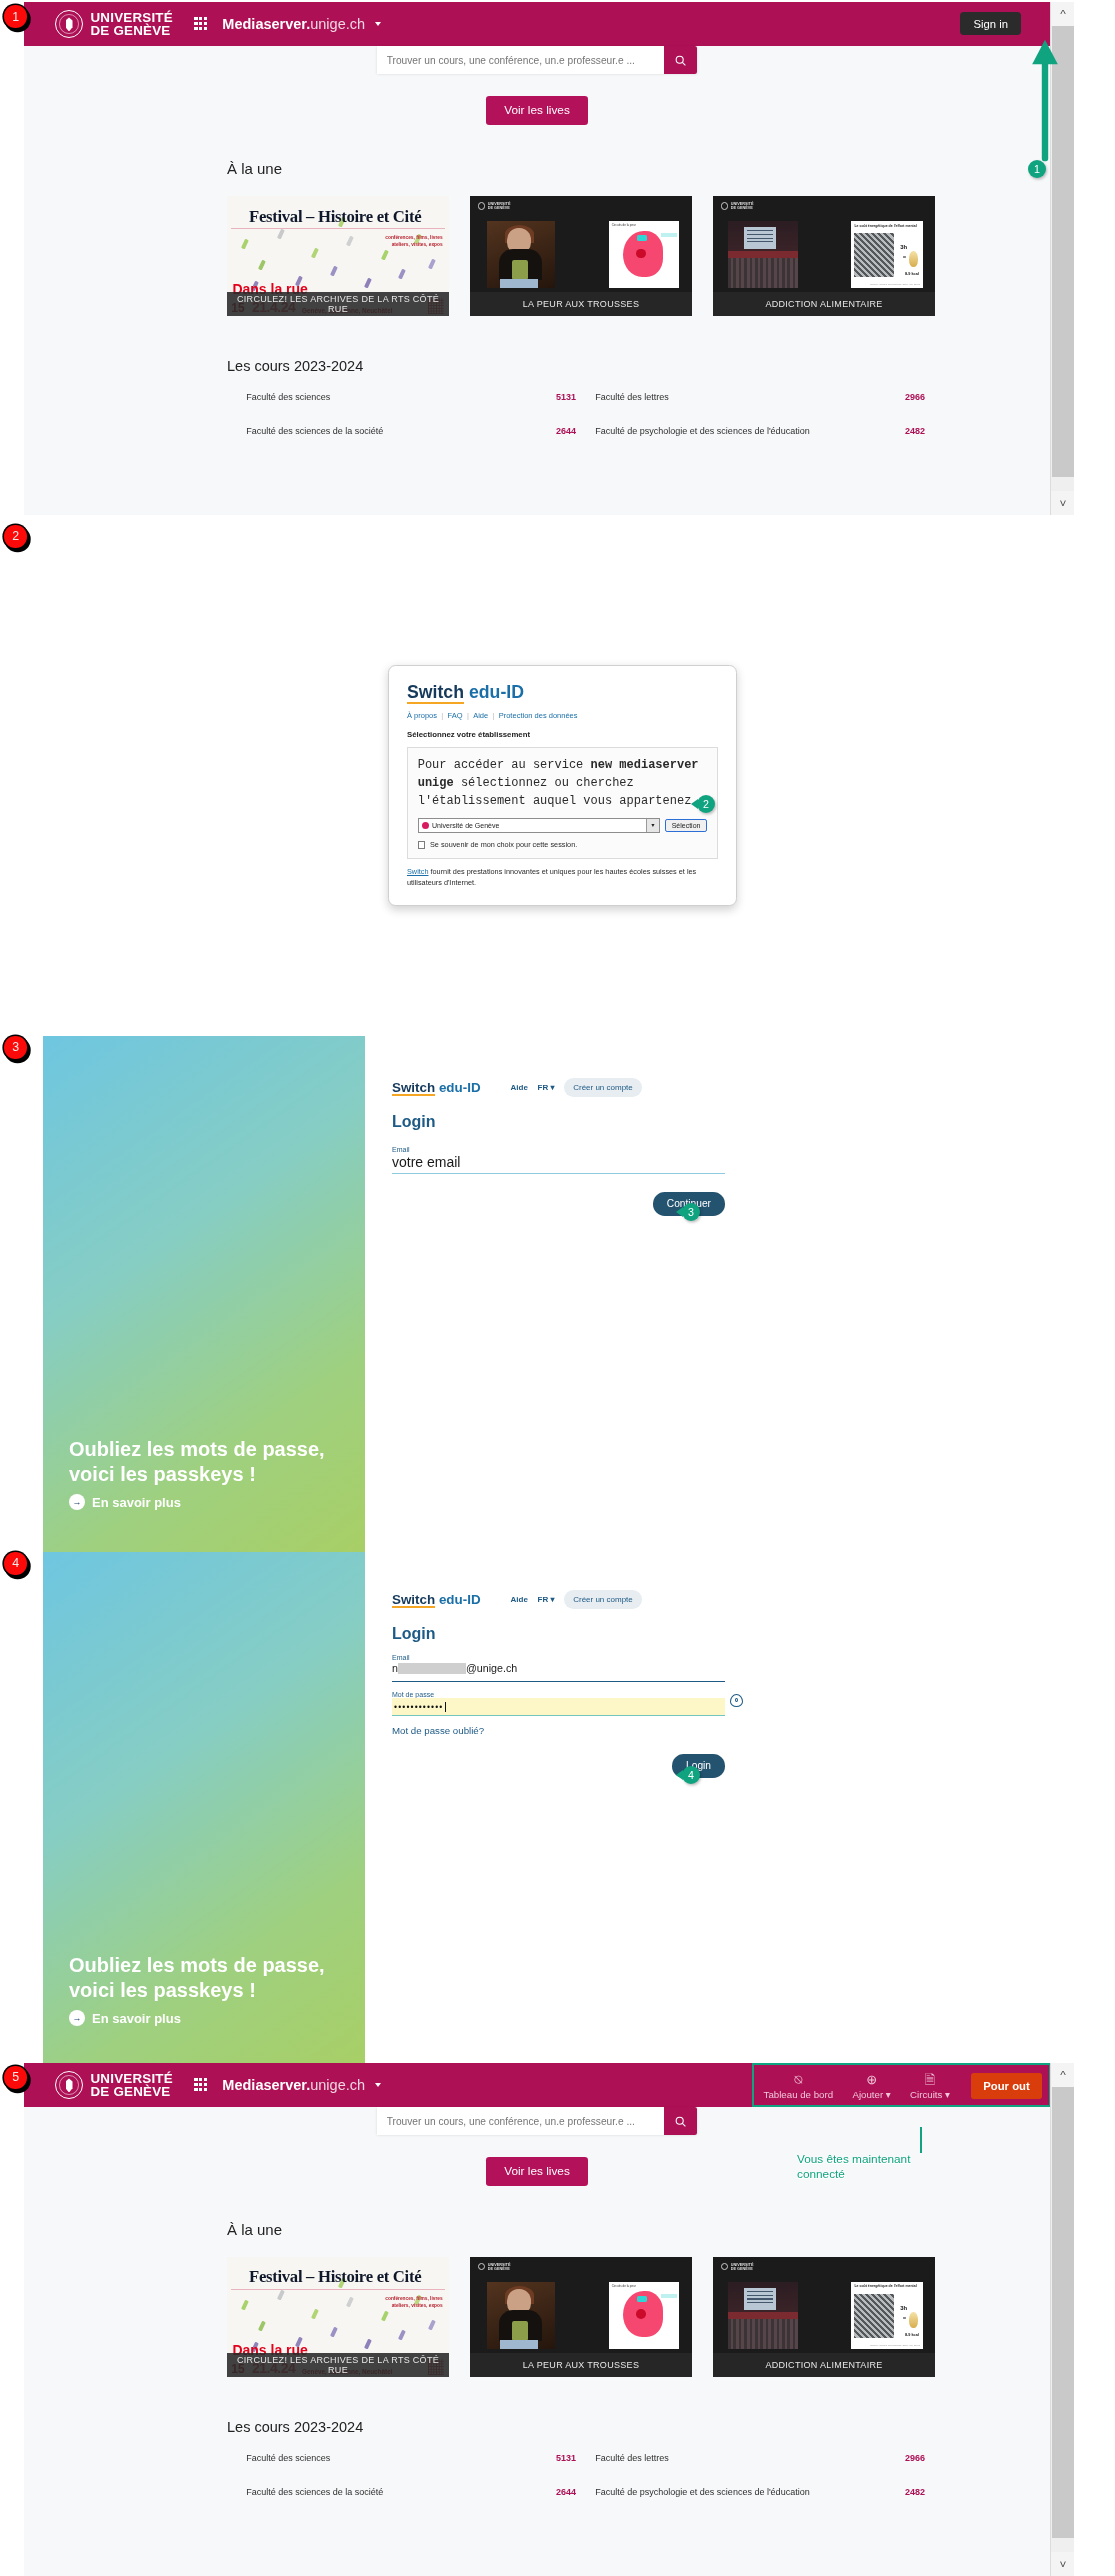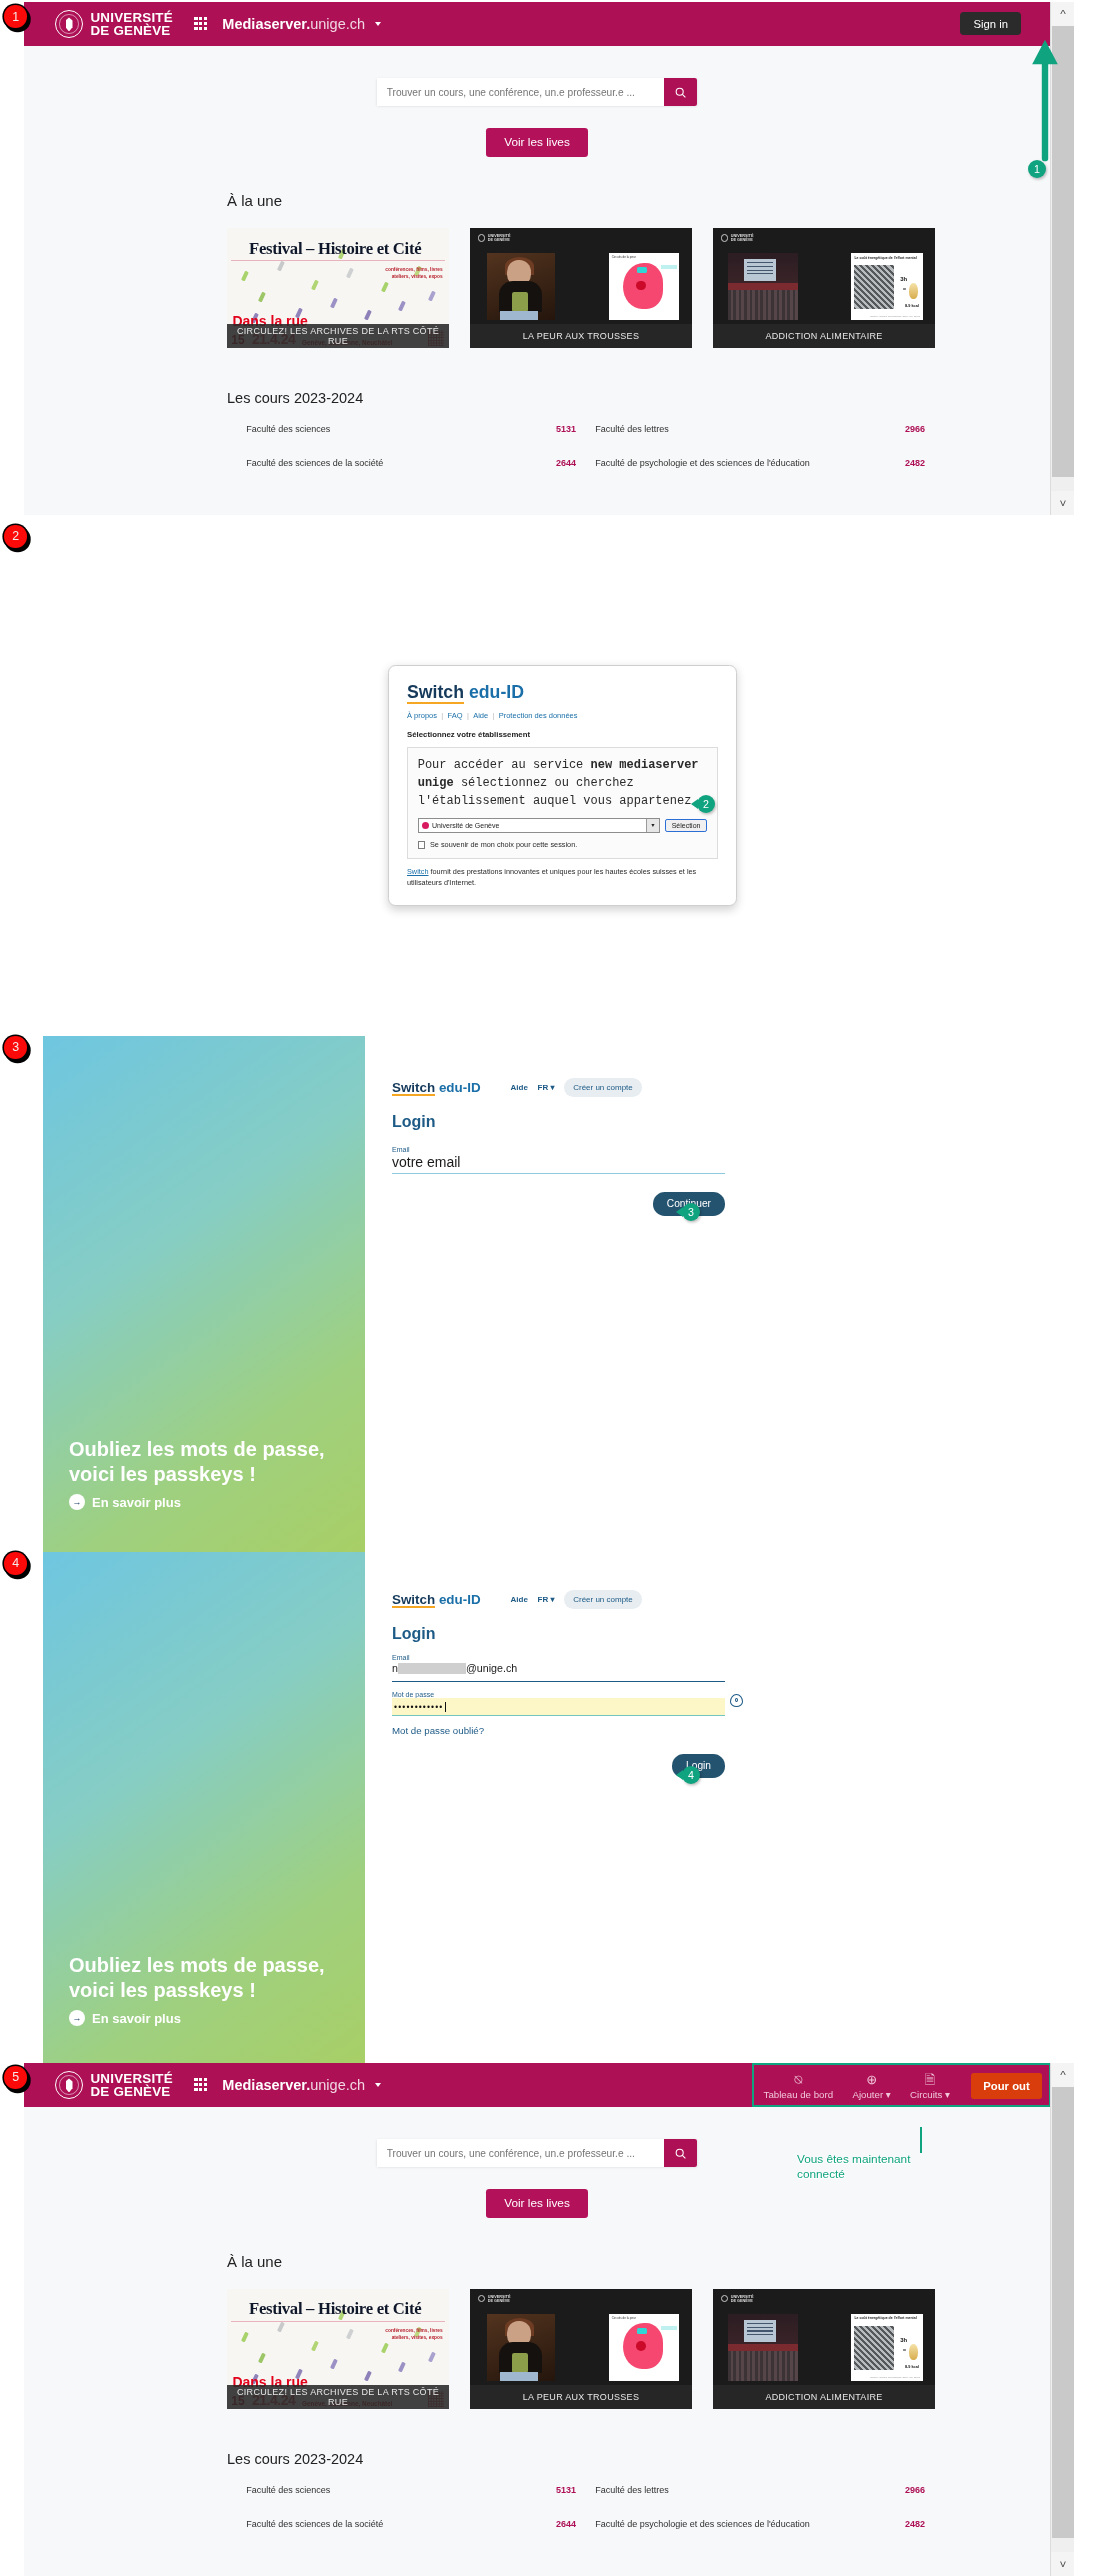--- a/index.html
+++ b/index.html
@@ -114,21 +114,21 @@
   .nav-item .ic { font-size: 13px; line-height: 1.1; margin-bottom: 1.6px; }
   .signout-btn {
     background: #d93d0b; color: #fff; border: none;
     font-size: 11.3px; font-weight: 700;
     padding: 7px 11.8px; border-radius: 2.7px;
     margin: 0 7.5px 6.4px 11.8px;
   }
 
   
   .content { position: absolute; left: 0; right: 24px; top: 44px; bottom: 0; }
-  .searchrow { display: flex; justify-content: center; margin-top: 32px; }
+  .searchrow { display: flex; justify-content: center; }
   .searchbox {
     display: flex; width: 320px; height: 28px;
     box-shadow: 0 1.1px 2.7px rgba(0,0,0,.13);
   }
   .searchbox input {
     flex: 1; border: none; background: #fff; font-size: 10.2px;
     padding: 0 9.7px; color: #6f6f6f;
     font-family: "Liberation Sans", sans-serif;
   }
   .search-btn {

